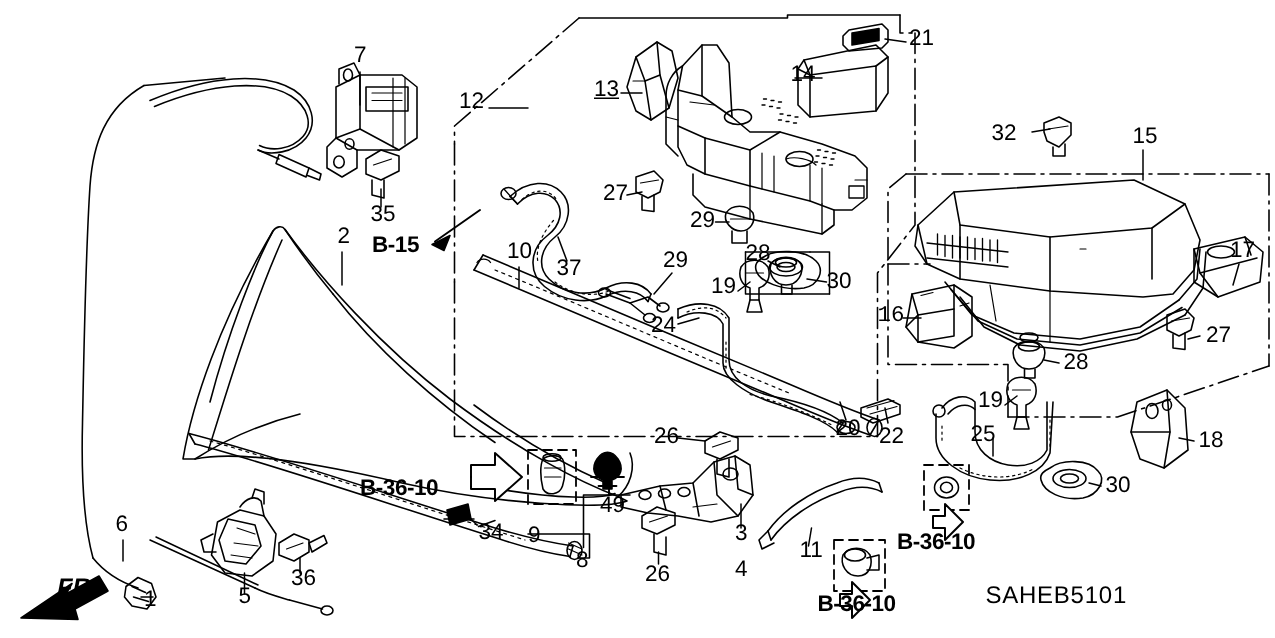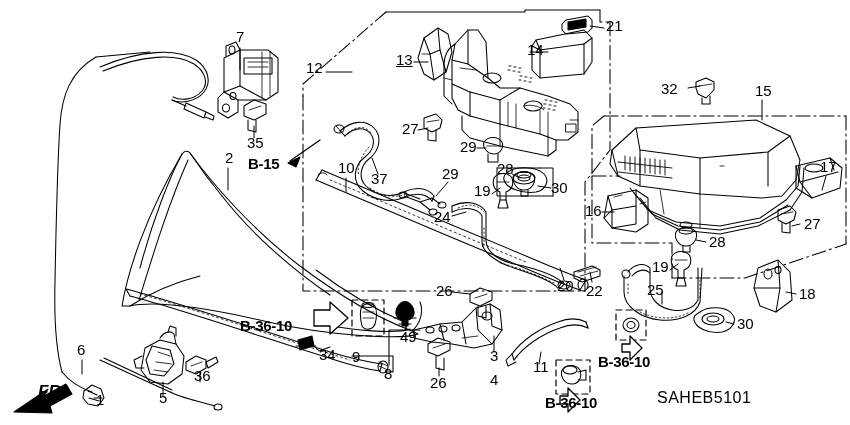--- a/index.html
+++ b/index.html
@@ -469,21 +469,21 @@
   <div class="lbl" style="left:77px;top:342px;">6</div>
   <div class="lbl" style="left:236px;top:29px;">7</div>
   <div class="lbl" style="left:384px;top:366px;">8</div>
   <div class="lbl" style="left:352px;top:349px;">9</div>
   <div class="lbl" style="left:338px;top:160px;">10</div>
   <div class="lbl" style="left:533px;top:359px;">11</div>
   <div class="lbl" style="left:306px;top:60px;text-align:center;">12</div>
   <div class="lbl" style="left:396px;top:52px;text-decoration:underline;">13</div>
   <div class="lbl" style="left:527px;top:42px;">14</div>
   <div class="lbl" style="left:755px;top:83px;">15</div>
-  <div class="lbl" style="left:585px;top:203px;">16</div>
+  <div class="lbl" style="left:585px;top:203px;font-family:Liberation Mono, monospace;">16</div>
   <div class="lbl" style="left:820px;top:159px;">17</div>
   <div class="lbl" style="left:799px;top:286px;">18</div>
   <div class="lbl" style="left:474px;top:183px;">19</div>
   <div class="lbl" style="left:652px;top:259px;">19</div>
   <div class="lbl" style="left:557px;top:278px;">20</div>
   <div class="lbl" style="left:371px;top:171px;">37</div>
   <div class="lbl" style="left:586px;top:283px;">22</div>
   <div class="lbl" style="left:442px;top:166px;">29</div>
   <div class="lbl" style="left:434px;top:209px;">24</div>
   <div class="lbl" style="left:647px;top:282px;">25</div>
@@ -494,15 +494,15 @@
   <div class="lbl" style="left:497px;top:161px;">28</div>
   <div class="lbl" style="left:709px;top:234px;">28</div>
   <div class="lbl" style="left:460px;top:139px;">29</div>
   <div class="lbl" style="left:551px;top:180px;">30</div>
   <div class="lbl" style="left:737px;top:316px;">30</div>
   <div class="lbl" style="left:606px;top:18px;">21</div>
   <div class="lbl" style="left:661px;top:81px;">32</div>
   <div class="lbl" style="left:400px;top:329px;">49</div>
   <div class="lbl" style="left:319px;top:347px;">34</div>
   <div class="lbl" style="left:247px;top:135px;">35</div>
-  <div class="lbl" style="left:194px;top:368px;text-align:center;">36</div>
+  <div class="lbl" style="left:194px;top:378px;text-align:center;">36</div>
 
 </div>
 
 </body></html>

